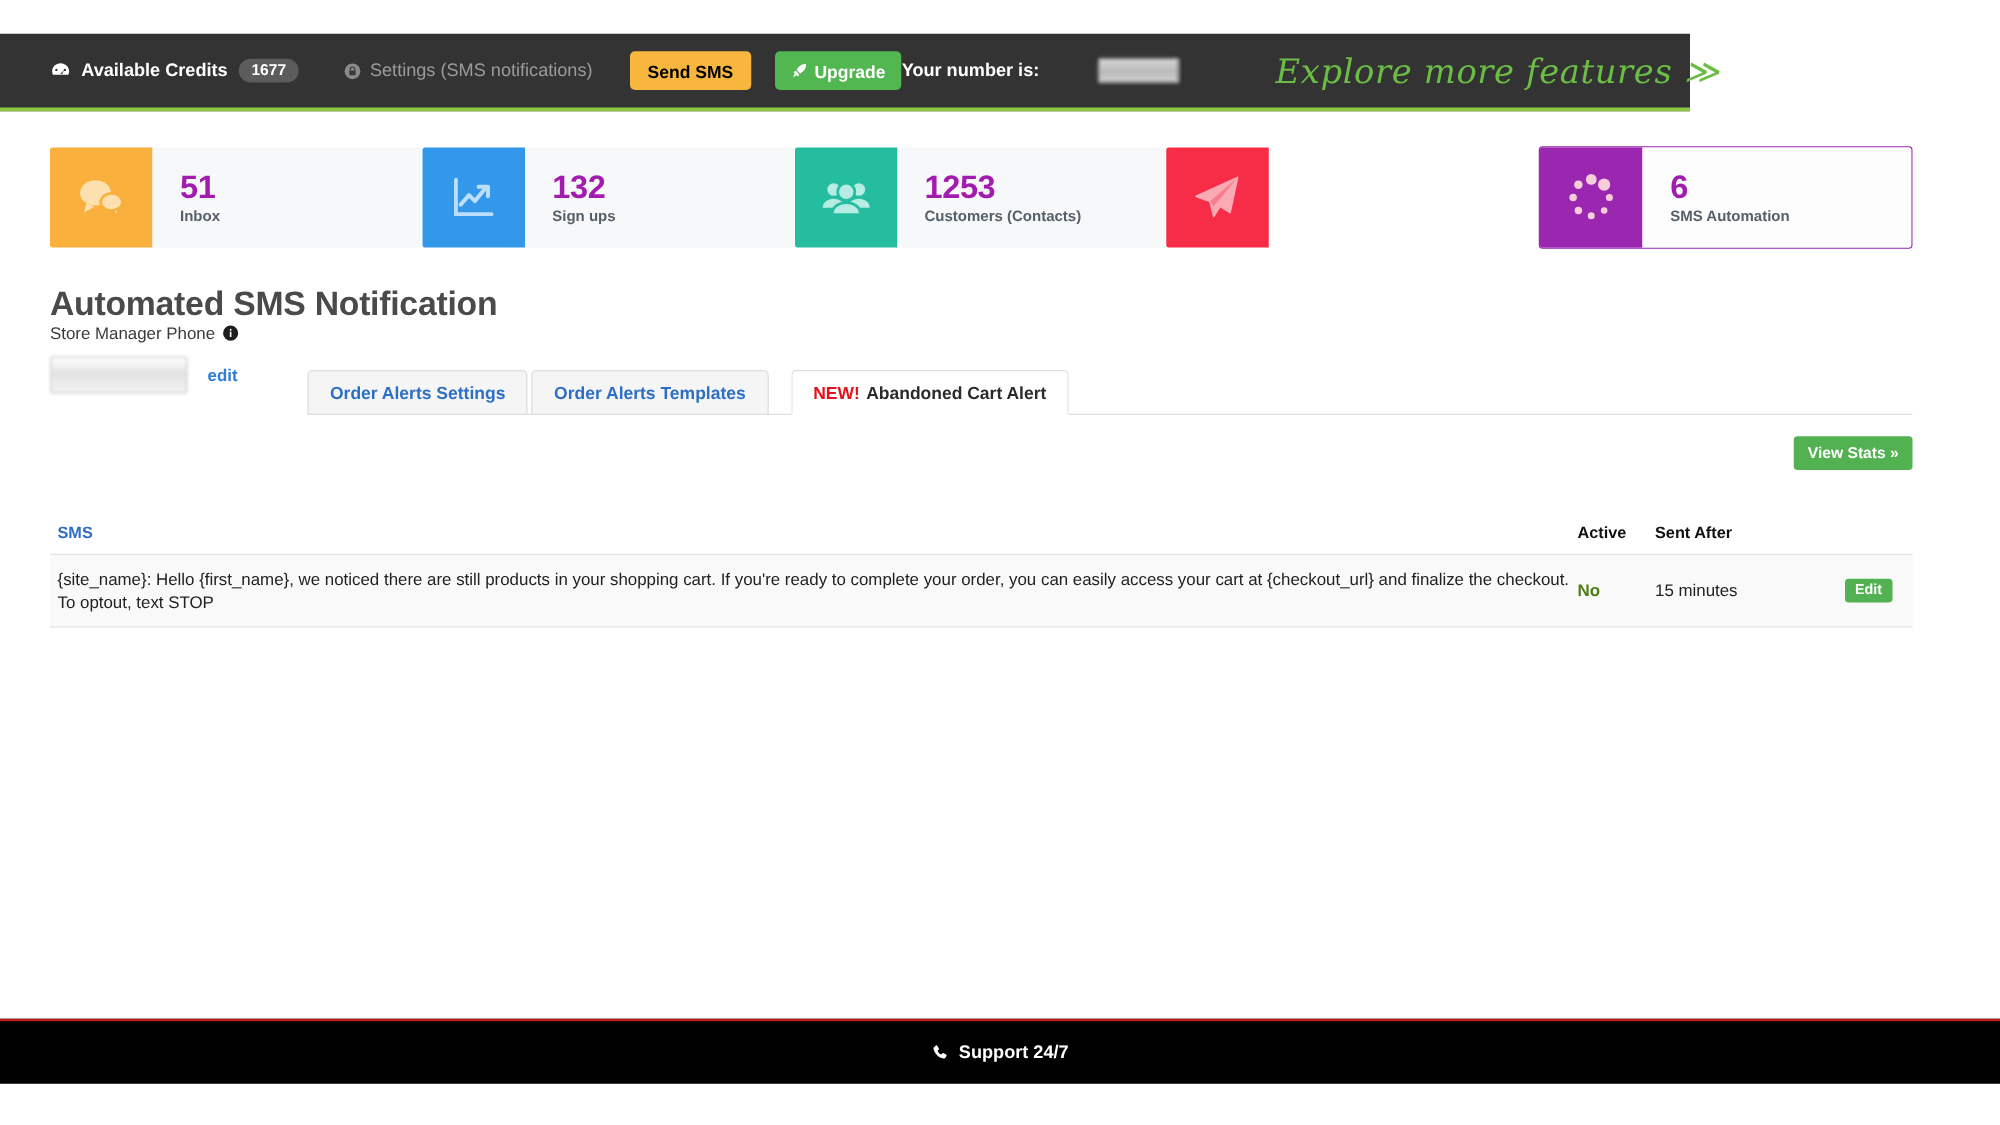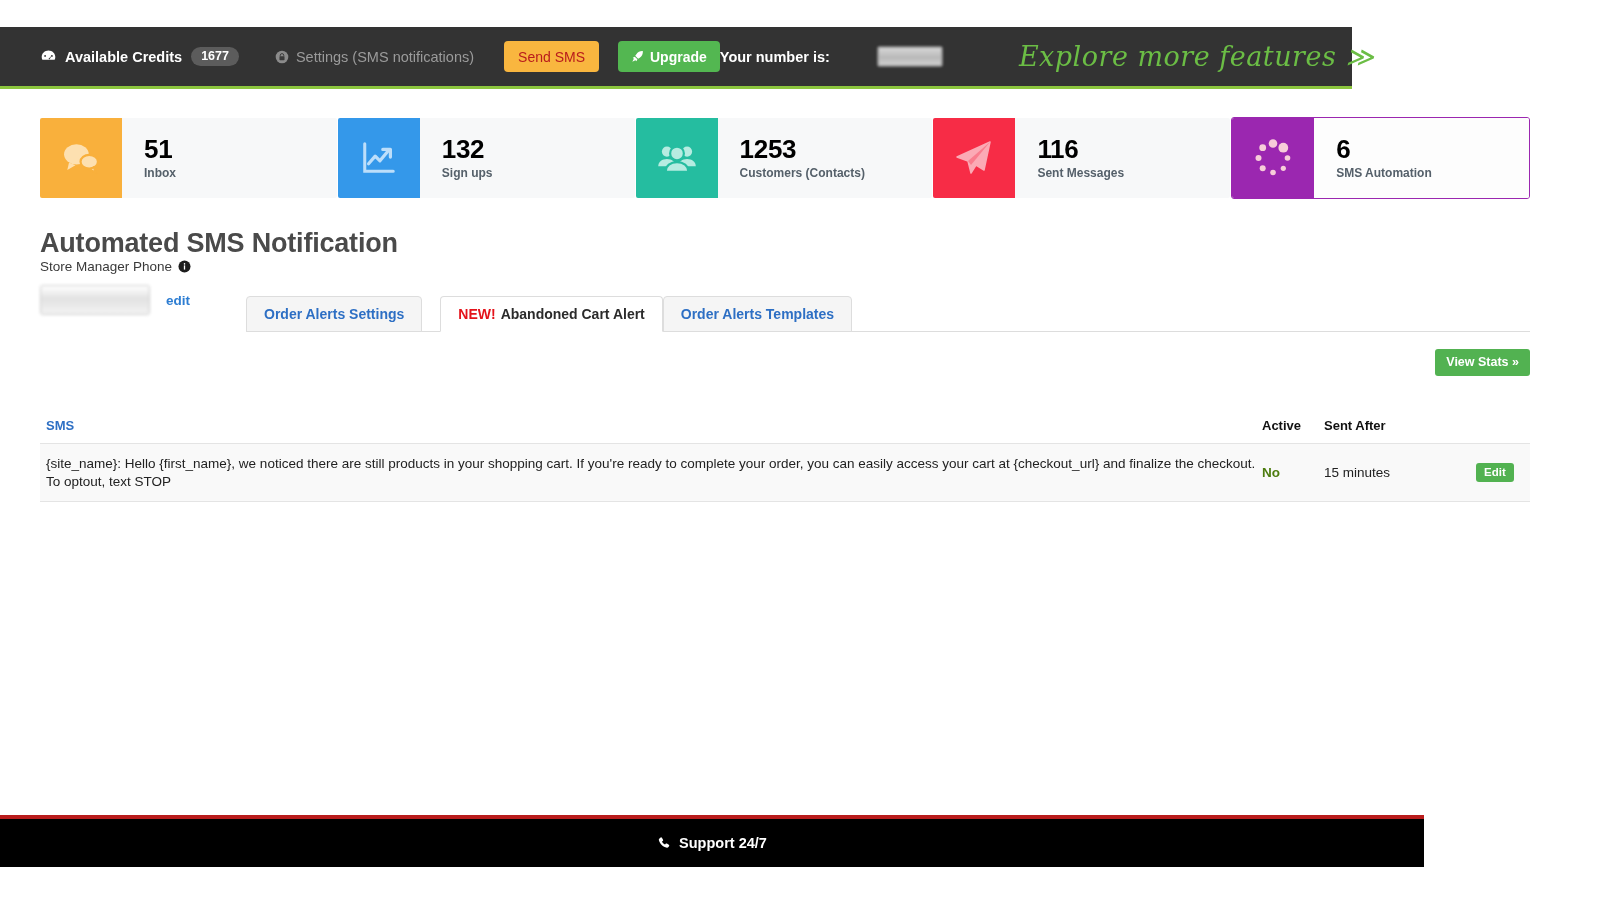--- a/index.html
+++ b/index.html
@@ -56,23 +56,23 @@
     color: #9b9b9b;
     font-size: 14.5px;
     white-space: nowrap;
     text-decoration: none;
   }
   .settings-link .lock-icon { margin-right: 7px; display:inline-flex; }
 
   .btn-send-sms {
     margin-left: 30px;
     background: #f9b63f;
-    color: #b91c1c;
+    color: #000000;
     font-size: 14px;
-    font-weight: 400;
+    font-weight: 700;
     border: none;
     border-radius: 4px;
     padding: 8px 14px;
     line-height: 1;
     height: 31px;
     display: flex; align-items: center;
     cursor: pointer;
     white-space: nowrap;
   }
   .btn-upgrade {
@@ -147,21 +147,21 @@
   .card-body {
     flex: 1 1 auto;
     background: #f7f8f9;
     border-radius: 0 2px 2px 0;
     display: flex; flex-direction: column; justify-content: center;
     padding-left: 22px;
   }
   .card-value {
     font-size: 26px;
     font-weight: 700;
-    color: #000000;
+    color: #a21caf;
     line-height: 1.05;
     letter-spacing: -0.3px;
   }
   .card-label {
     font-size: 12px;
     font-weight: 600;
     color: #55606a;
     margin-top: 3px;
   }
   .card.active {
@@ -315,24 +315,24 @@
     border-radius: 3px;
     padding: 4px 8px;
     line-height: 1;
     cursor: pointer;
   }
 
   
   .footer {
     position: absolute;
     left: 0; top: 815px;
-    width: 1424px; height: 52px;
+    width: 1600px; height: 52px;
     background: #000000;
     display: flex; align-items: center; justify-content: center;
-    border-top: 4px solid #b91c1c;
+    border-top: 2px solid #b91c1c;
   }
   .footer a {
     color: #ffffff;
     font-size: 14.5px;
     font-weight: 600;
     text-decoration: none;
     display: flex; align-items: center;
     white-space: nowrap;
   }
   .footer .phone-icon { margin-right: 8px; display: inline-flex; }
@@ -433,24 +433,20 @@
         <div class="card-label">Customers (Contacts)</div>
       </div>
     </div>
 
     <div class="card">
       <div class="card-icon" style="background:#f72c46">
         <svg width="44" height="40" viewBox="0 0 44 40" aria-hidden="true">
           <path d="M38 4L5 19l11 4 3 12 5-8 8 5z" fill="#fbaab5" stroke="#fbaab5" stroke-width="1.5" stroke-linejoin="round"></path>
           <path d="M16 23L38 4 19 27z" fill="#f72c46" opacity="0.35"></path>
         </svg>
-      </div>
-      <div class="card-body">
-        <div class="card-value">116</div>
-        <div class="card-label">Sent Messages</div>
       </div>
     </div>
 
     <div class="card active">
       <div class="card-icon" style="background:#9b27b0">
         <svg width="44" height="44" viewBox="0 0 44 44" aria-hidden="true">
           <circle cx="22" cy="7.5" r="4.3" fill="#f7cdd9"></circle>
           <circle cx="32.3" cy="11.7" r="4.9" fill="#f7cdd9"></circle>
           <circle cx="36.5" cy="22" r="2.8" fill="#f7cdd9"></circle>
           <circle cx="32.3" cy="32.3" r="2.6" fill="#f7cdd9"></circle>
@@ -483,26 +479,26 @@
 
   <div class="phone-row">
     <span class="phone-input"></span>
     <a class="edit-link" href="#">edit</a>
   </div>
 
   <div class="tabs">
     <div class="tab">
       <span>Order Alerts Settings</span>
     </div>
+    <div class="tab">
+      <span>Order Alerts Templates</span>
+    </div>
     <div class="tab active">
       <span class="new-flag">NEW!</span>
       <span>Abandoned Cart Alert</span>
-    </div>
-    <div class="tab">
-      <span>Order Alerts Templates</span>
     </div>
   </div>
 
   <button class="btn-view-stats">View Stats »</button>
 
   <div class="table">
     <div class="thead">
       <div class="col-sms th sms">SMS</div>
       <div class="col-active th">Active</div>
       <div class="col-after th">Sent After</div>

